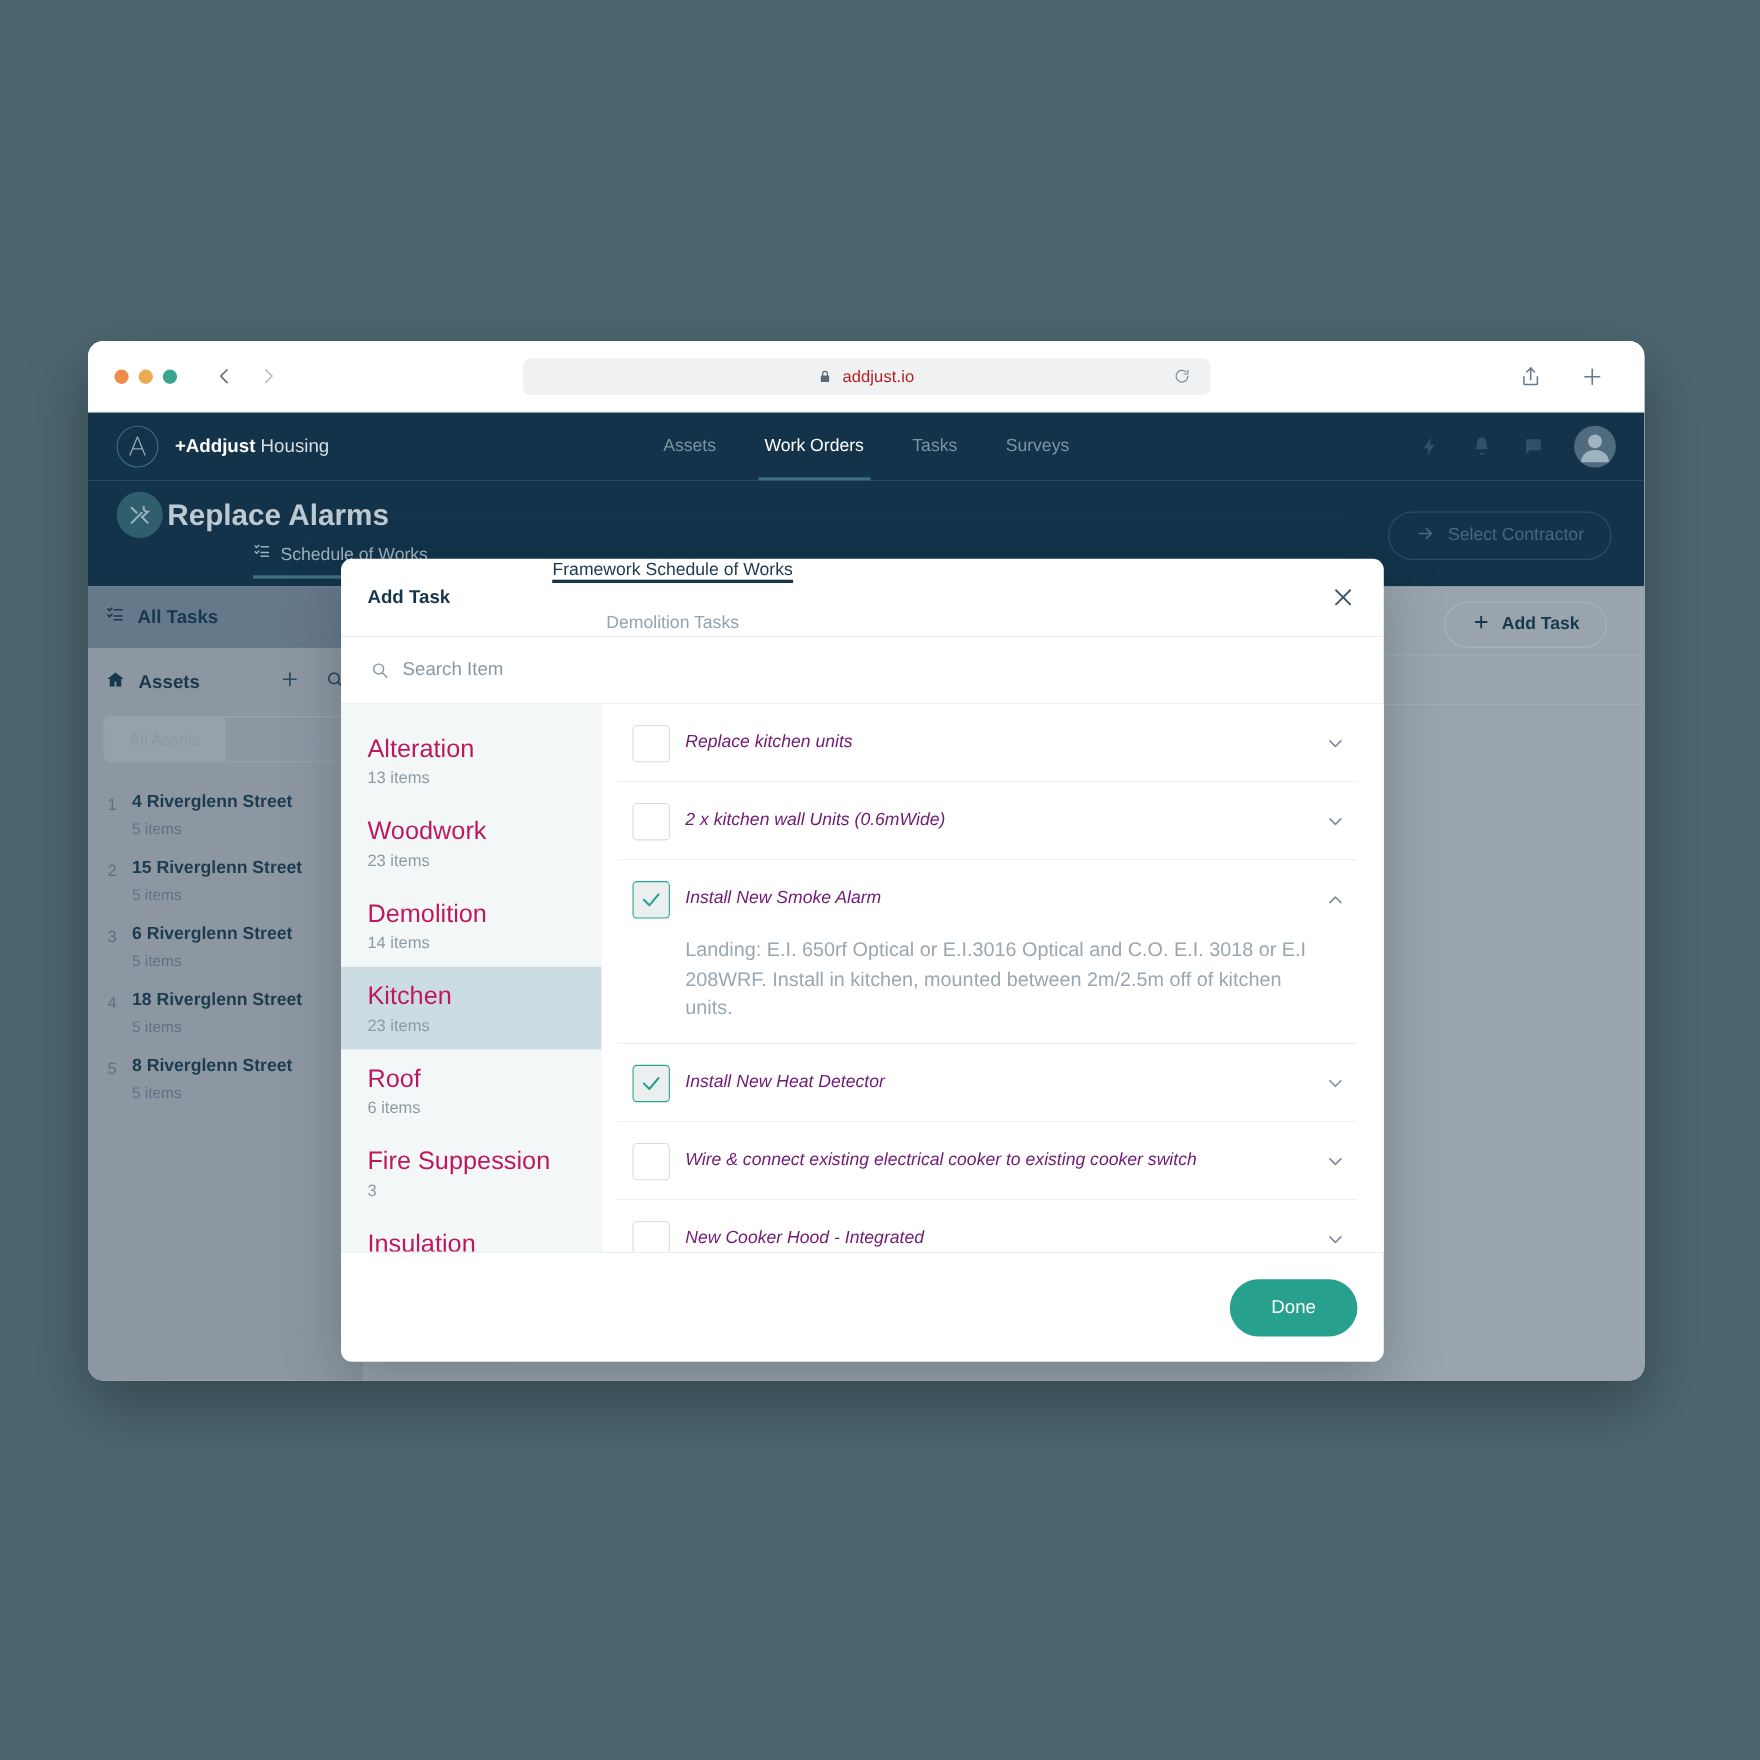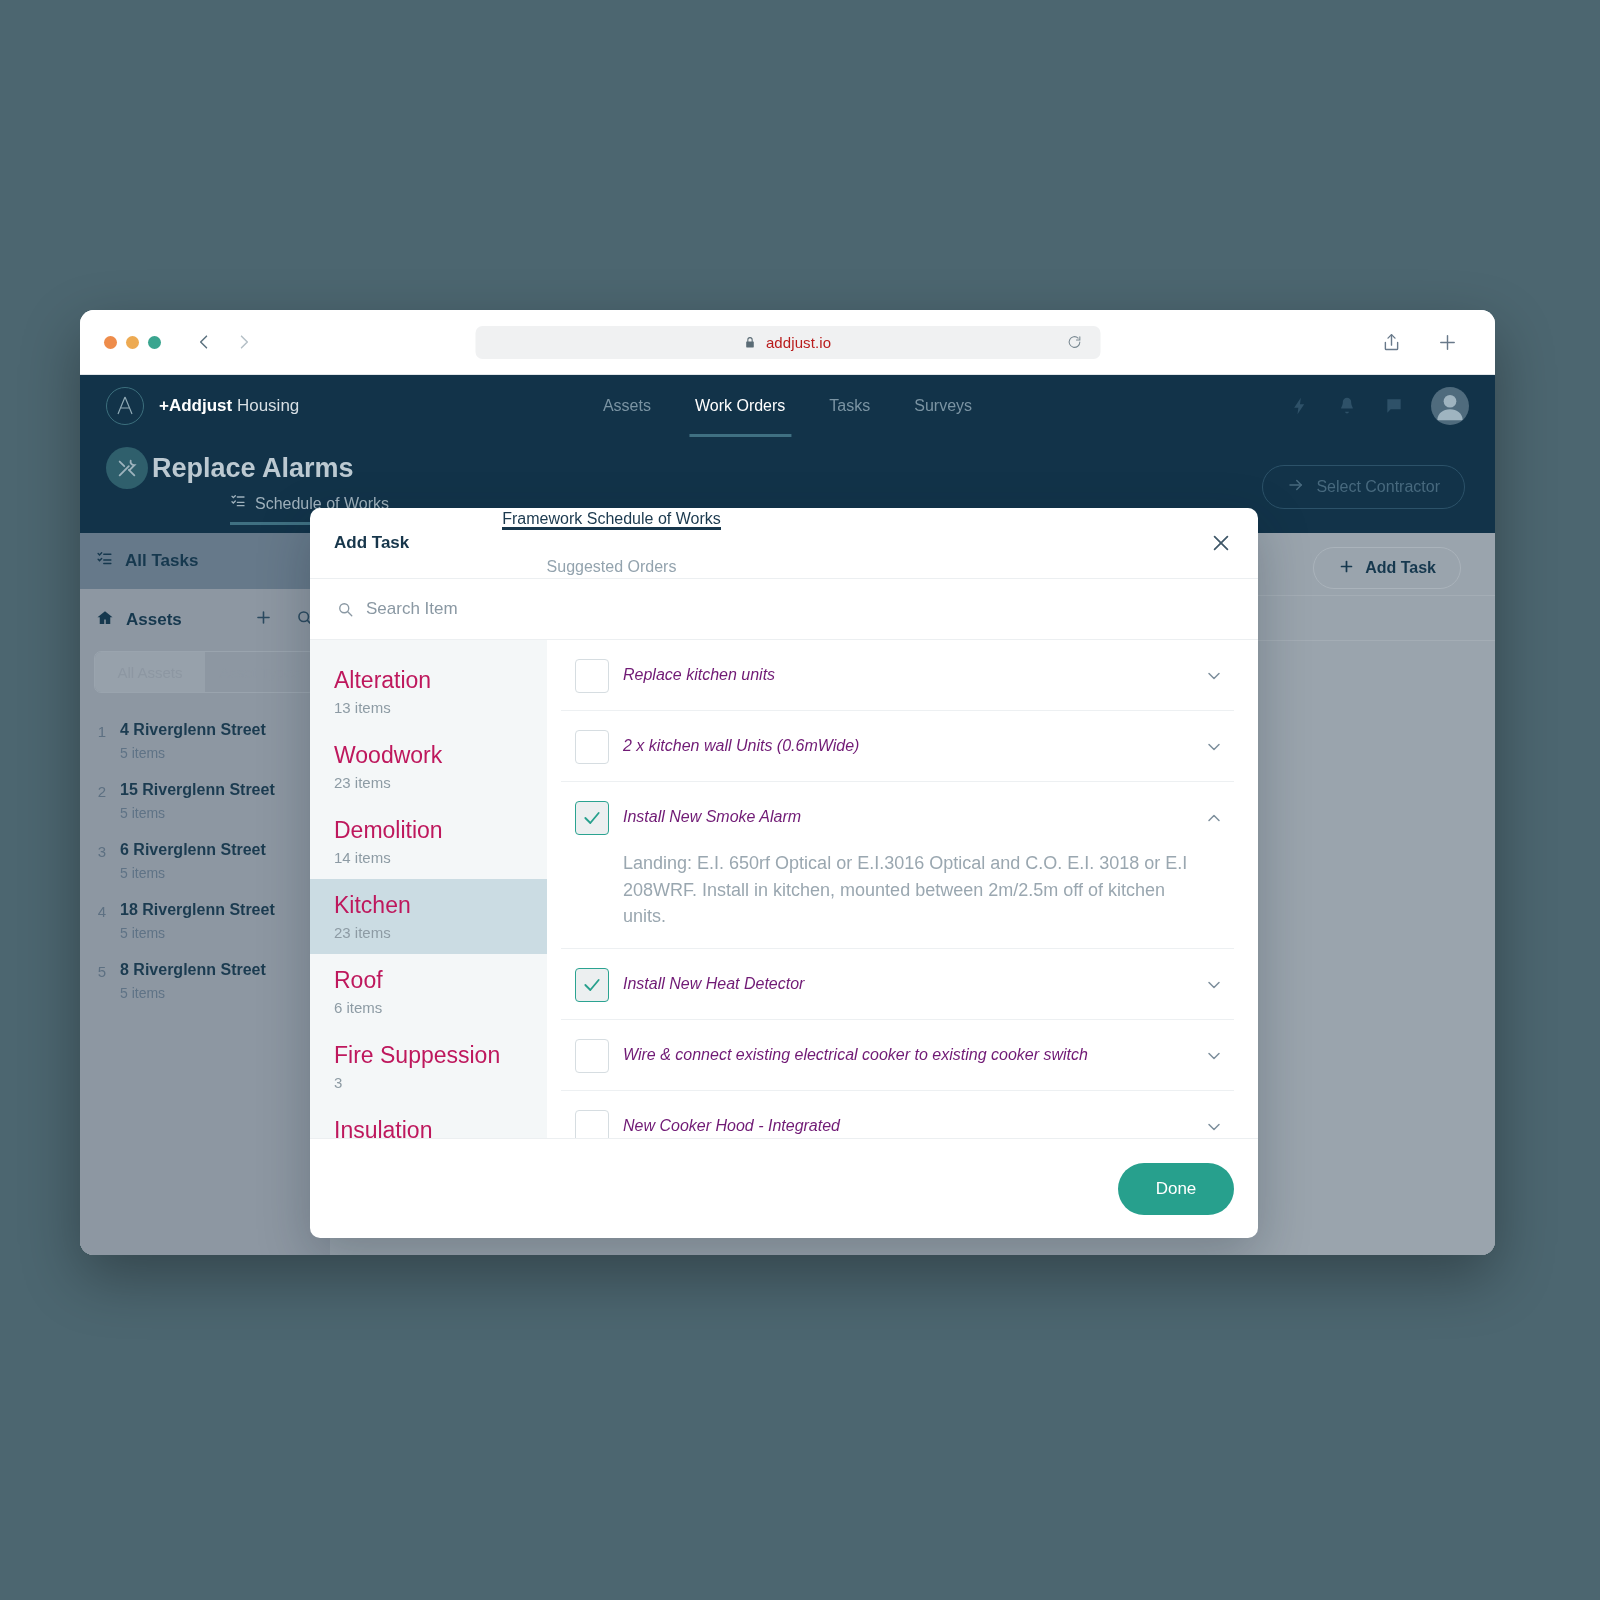--- a/index.html
+++ b/index.html
@@ -578,21 +578,21 @@
       </div>
     </div>
 
     <div class="modal-overlay">
       <div class="modal">
 
         <div class="modal-head">
           <div class="modal-title">Add Task</div>
           <div class="modal-tabs">
             <div class="mtab active">Framework Schedule of Works</div>
-            <div class="mtab">Suggested Orders</div>
+            <div class="mtab">Demolition Tasks</div>
           </div>
           <div class="modal-close">
             <svg width="22" height="22" viewBox="0 0 24 24" fill="none" stroke="currentColor" stroke-width="1.9" stroke-linecap="round">
                 <line x1="5" y1="5" x2="19" y2="19"></line>
                 <line x1="19" y1="5" x2="5" y2="19"></line>
               </svg>
           </div>
         </div>
 
         <div class="modal-search">

